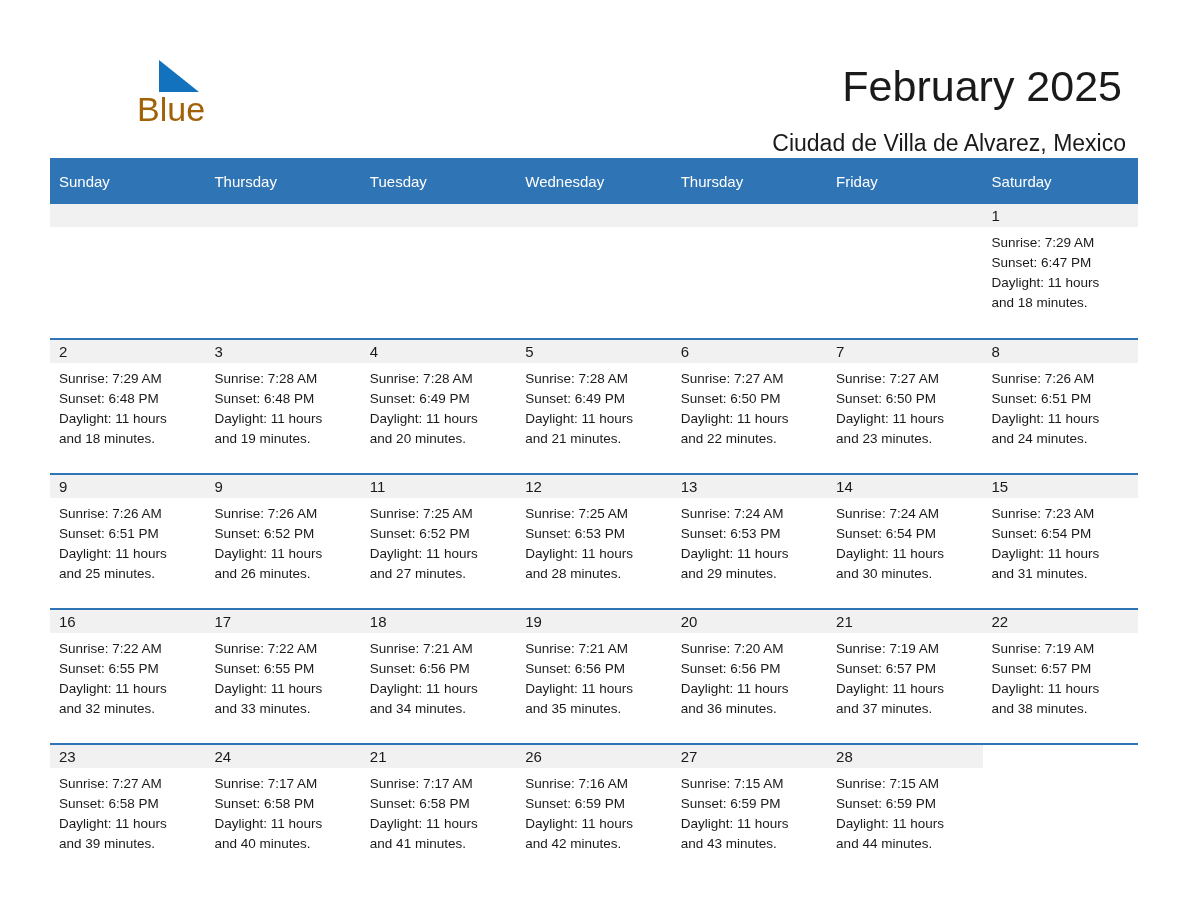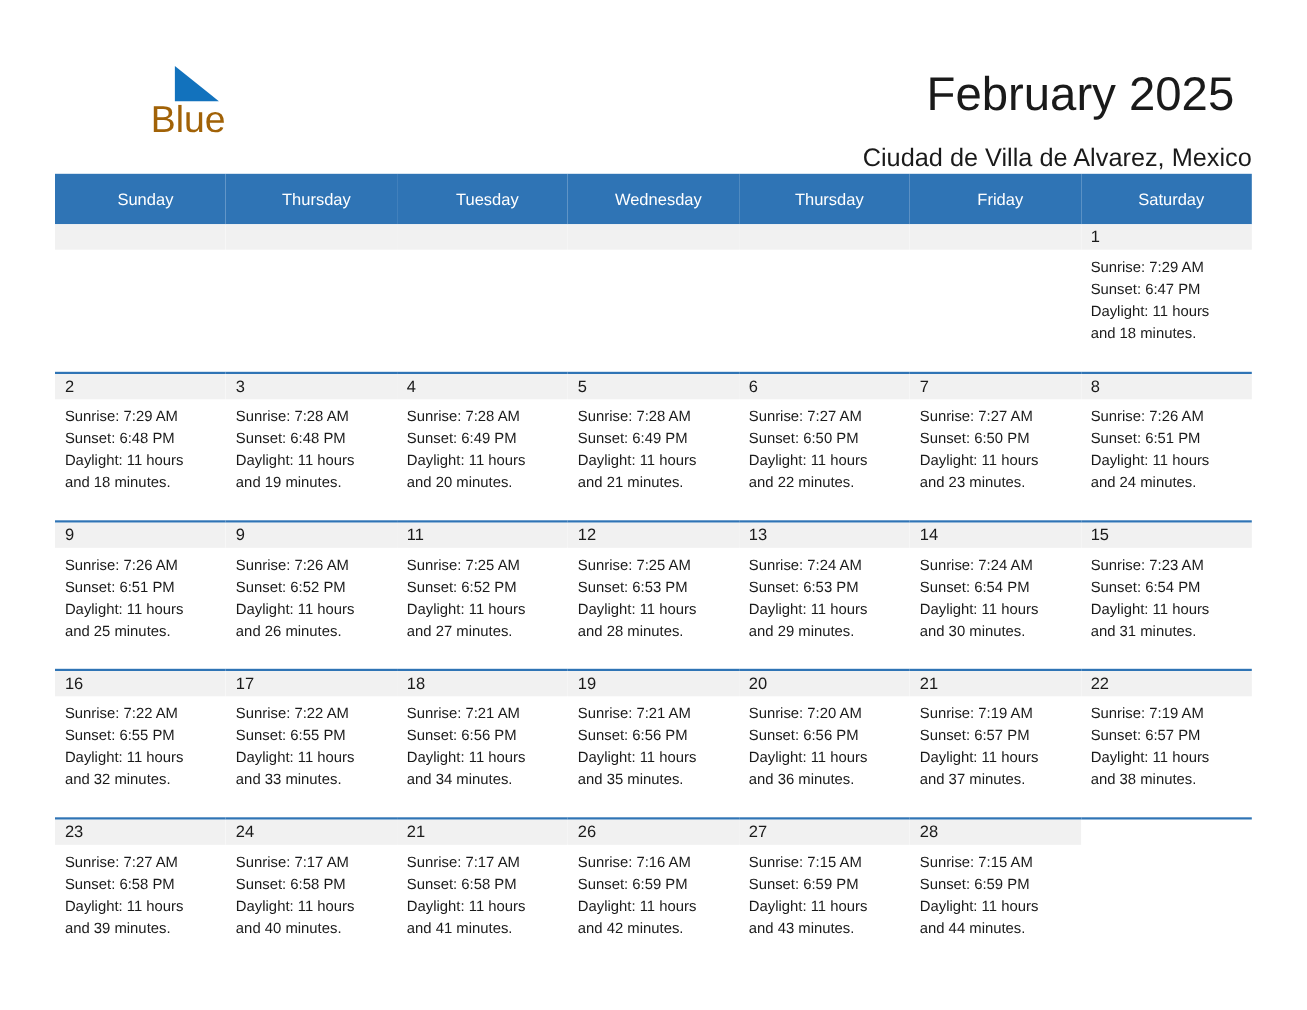--- a/index.html
+++ b/index.html
@@ -63,42 +63,42 @@
     color: #1a1a1a;
     line-height: 52px;
     font-weight: normal;
     margin: 16px;
     white-space: nowrap;
   }
   .cal-subtitle {
     font-size: 23px;
     color: #1a1a1a;
     line-height: 30px;
-    margin: 6px 0 0 0;
+    margin: 6px 12px 0 0;
     font-weight: normal;
     white-space: nowrap;
     text-align: right;
   }
 
   
   .calendar {
     position: absolute;
     left: 50px; top: 158px;
     width: 1088px;
     border-collapse: collapse;
     table-layout: fixed;
   }
   .calendar col { width: 155.43px; }
 
   .calendar thead th {
     background: #2f74b5;
     color: #ffffff;
     font-size: 15px;
     font-weight: normal;
-    text-align: center;
+    text-align: left;
     padding: 6px 0 6px 9px;
     height: 46px;
     vertical-align: middle;
   }
 
   .calendar td {
     vertical-align: top;
     padding: 0;
     height: 135px;
     background: #ffffff;

